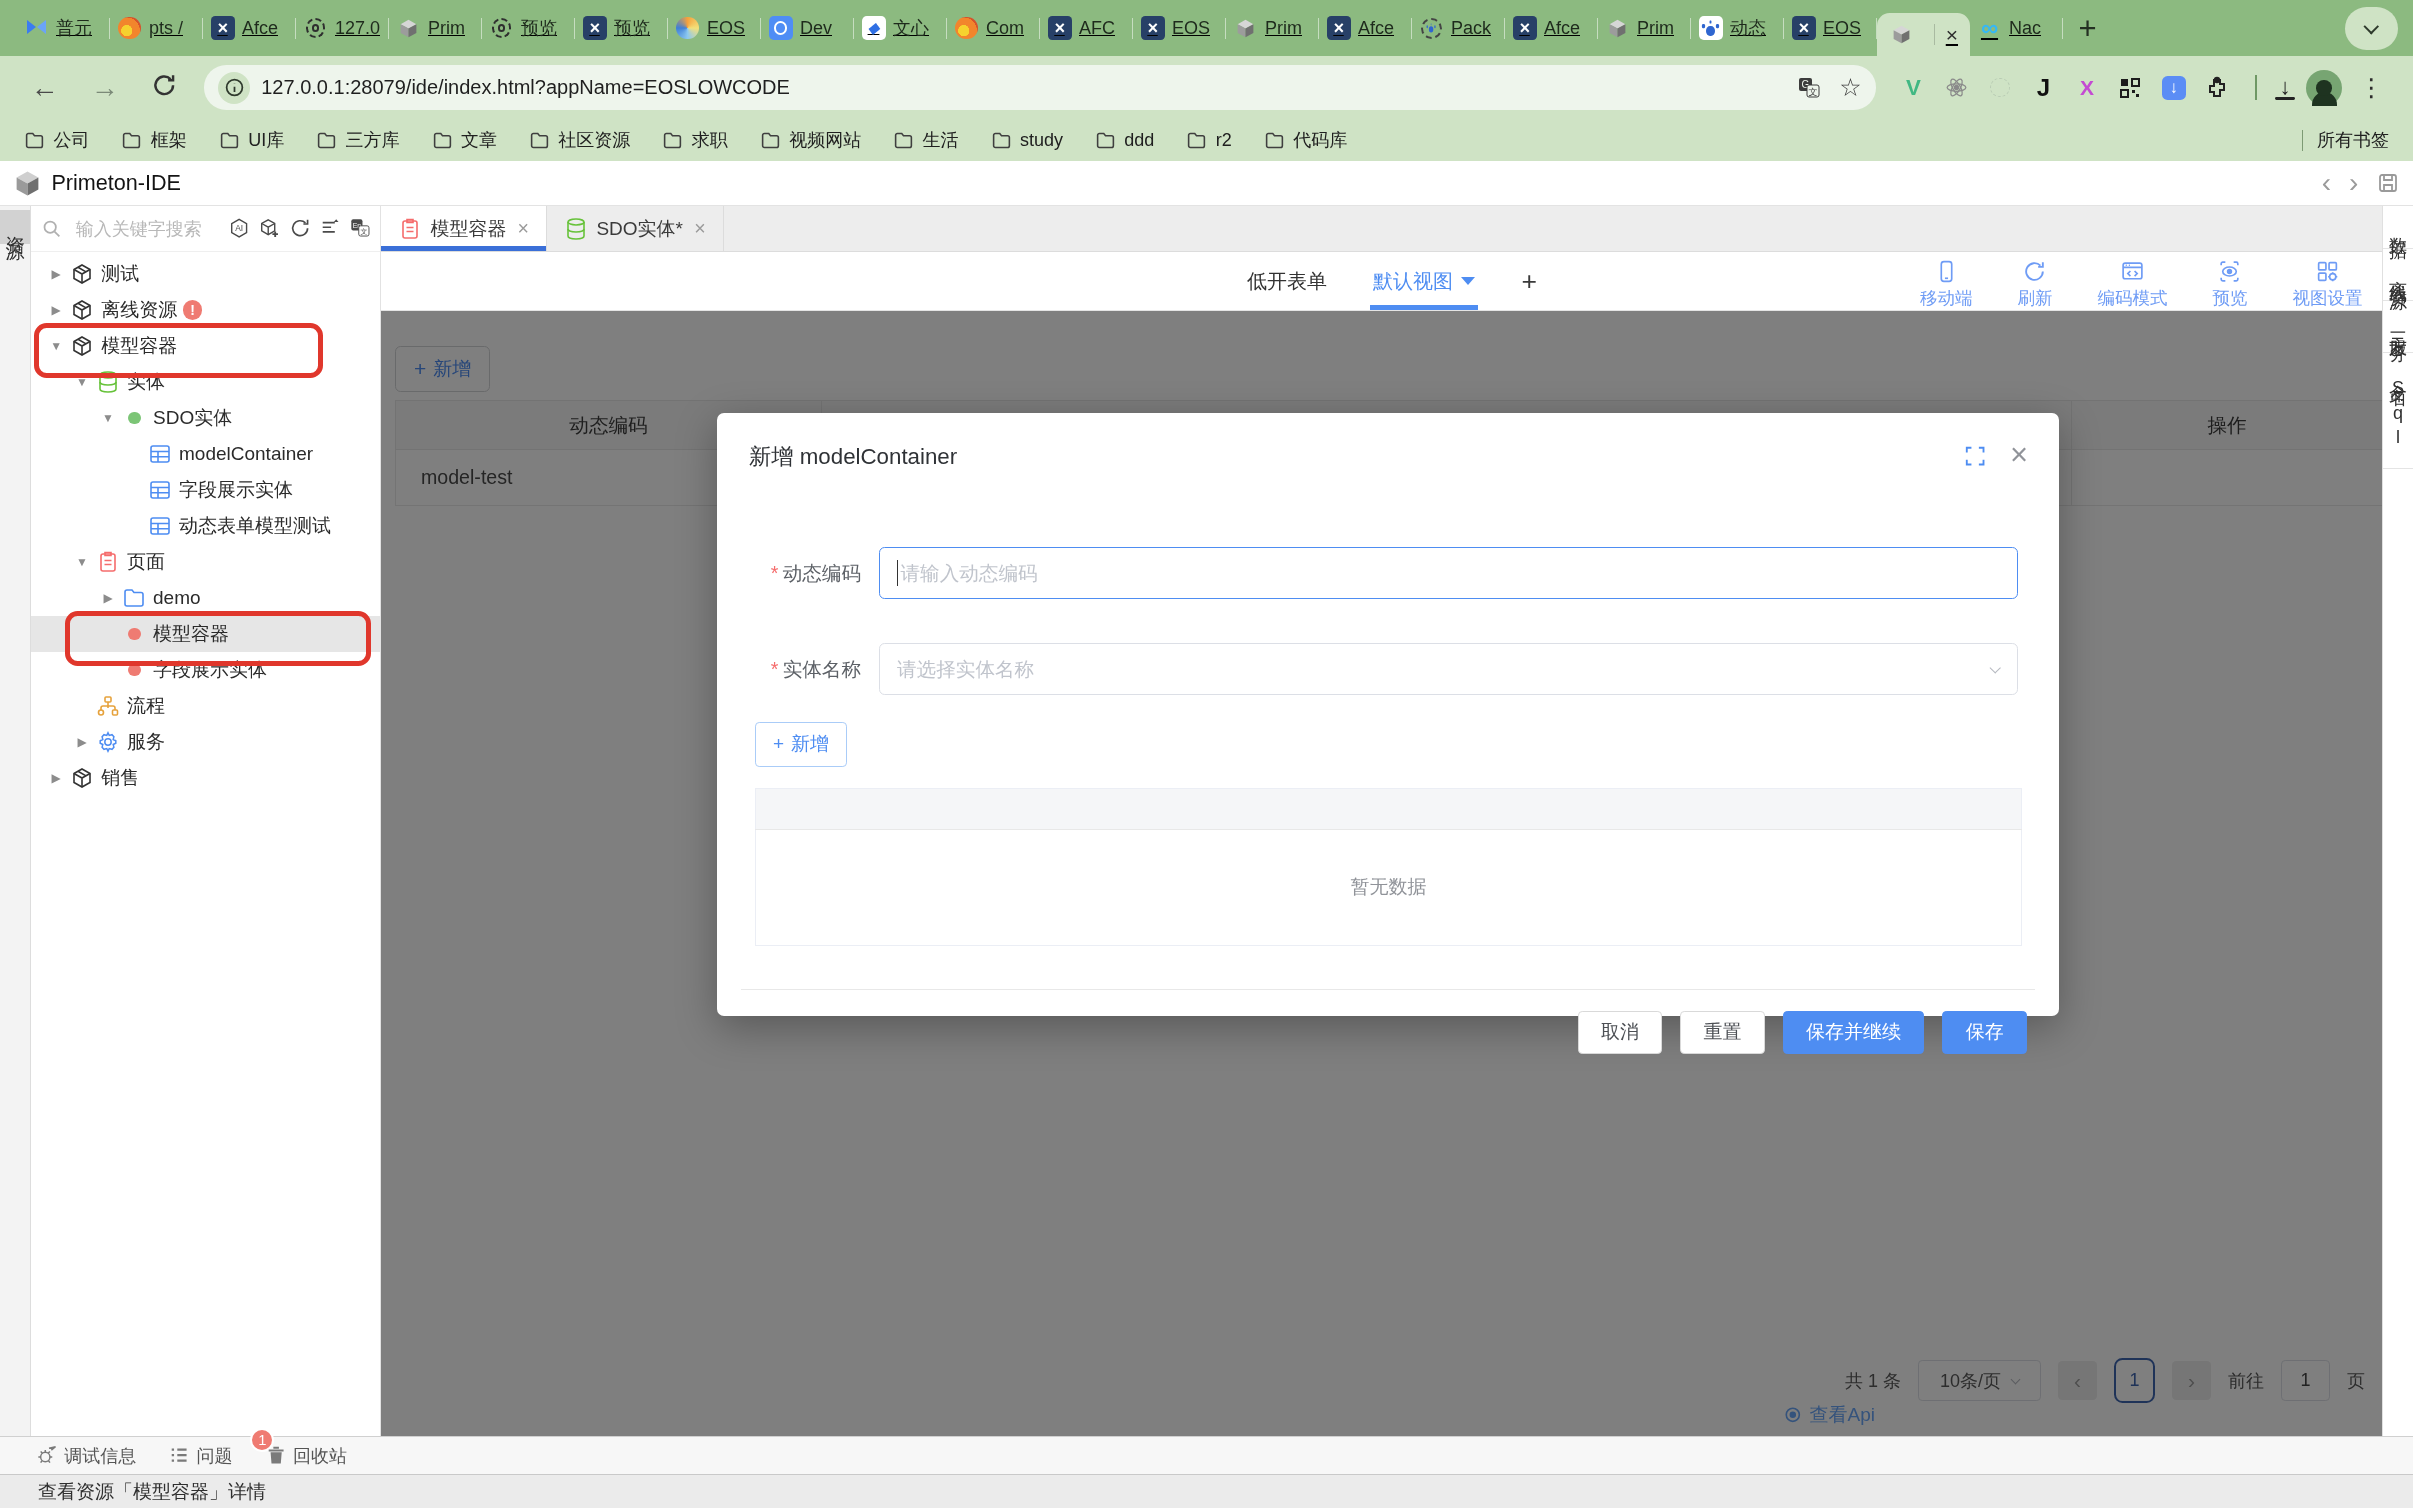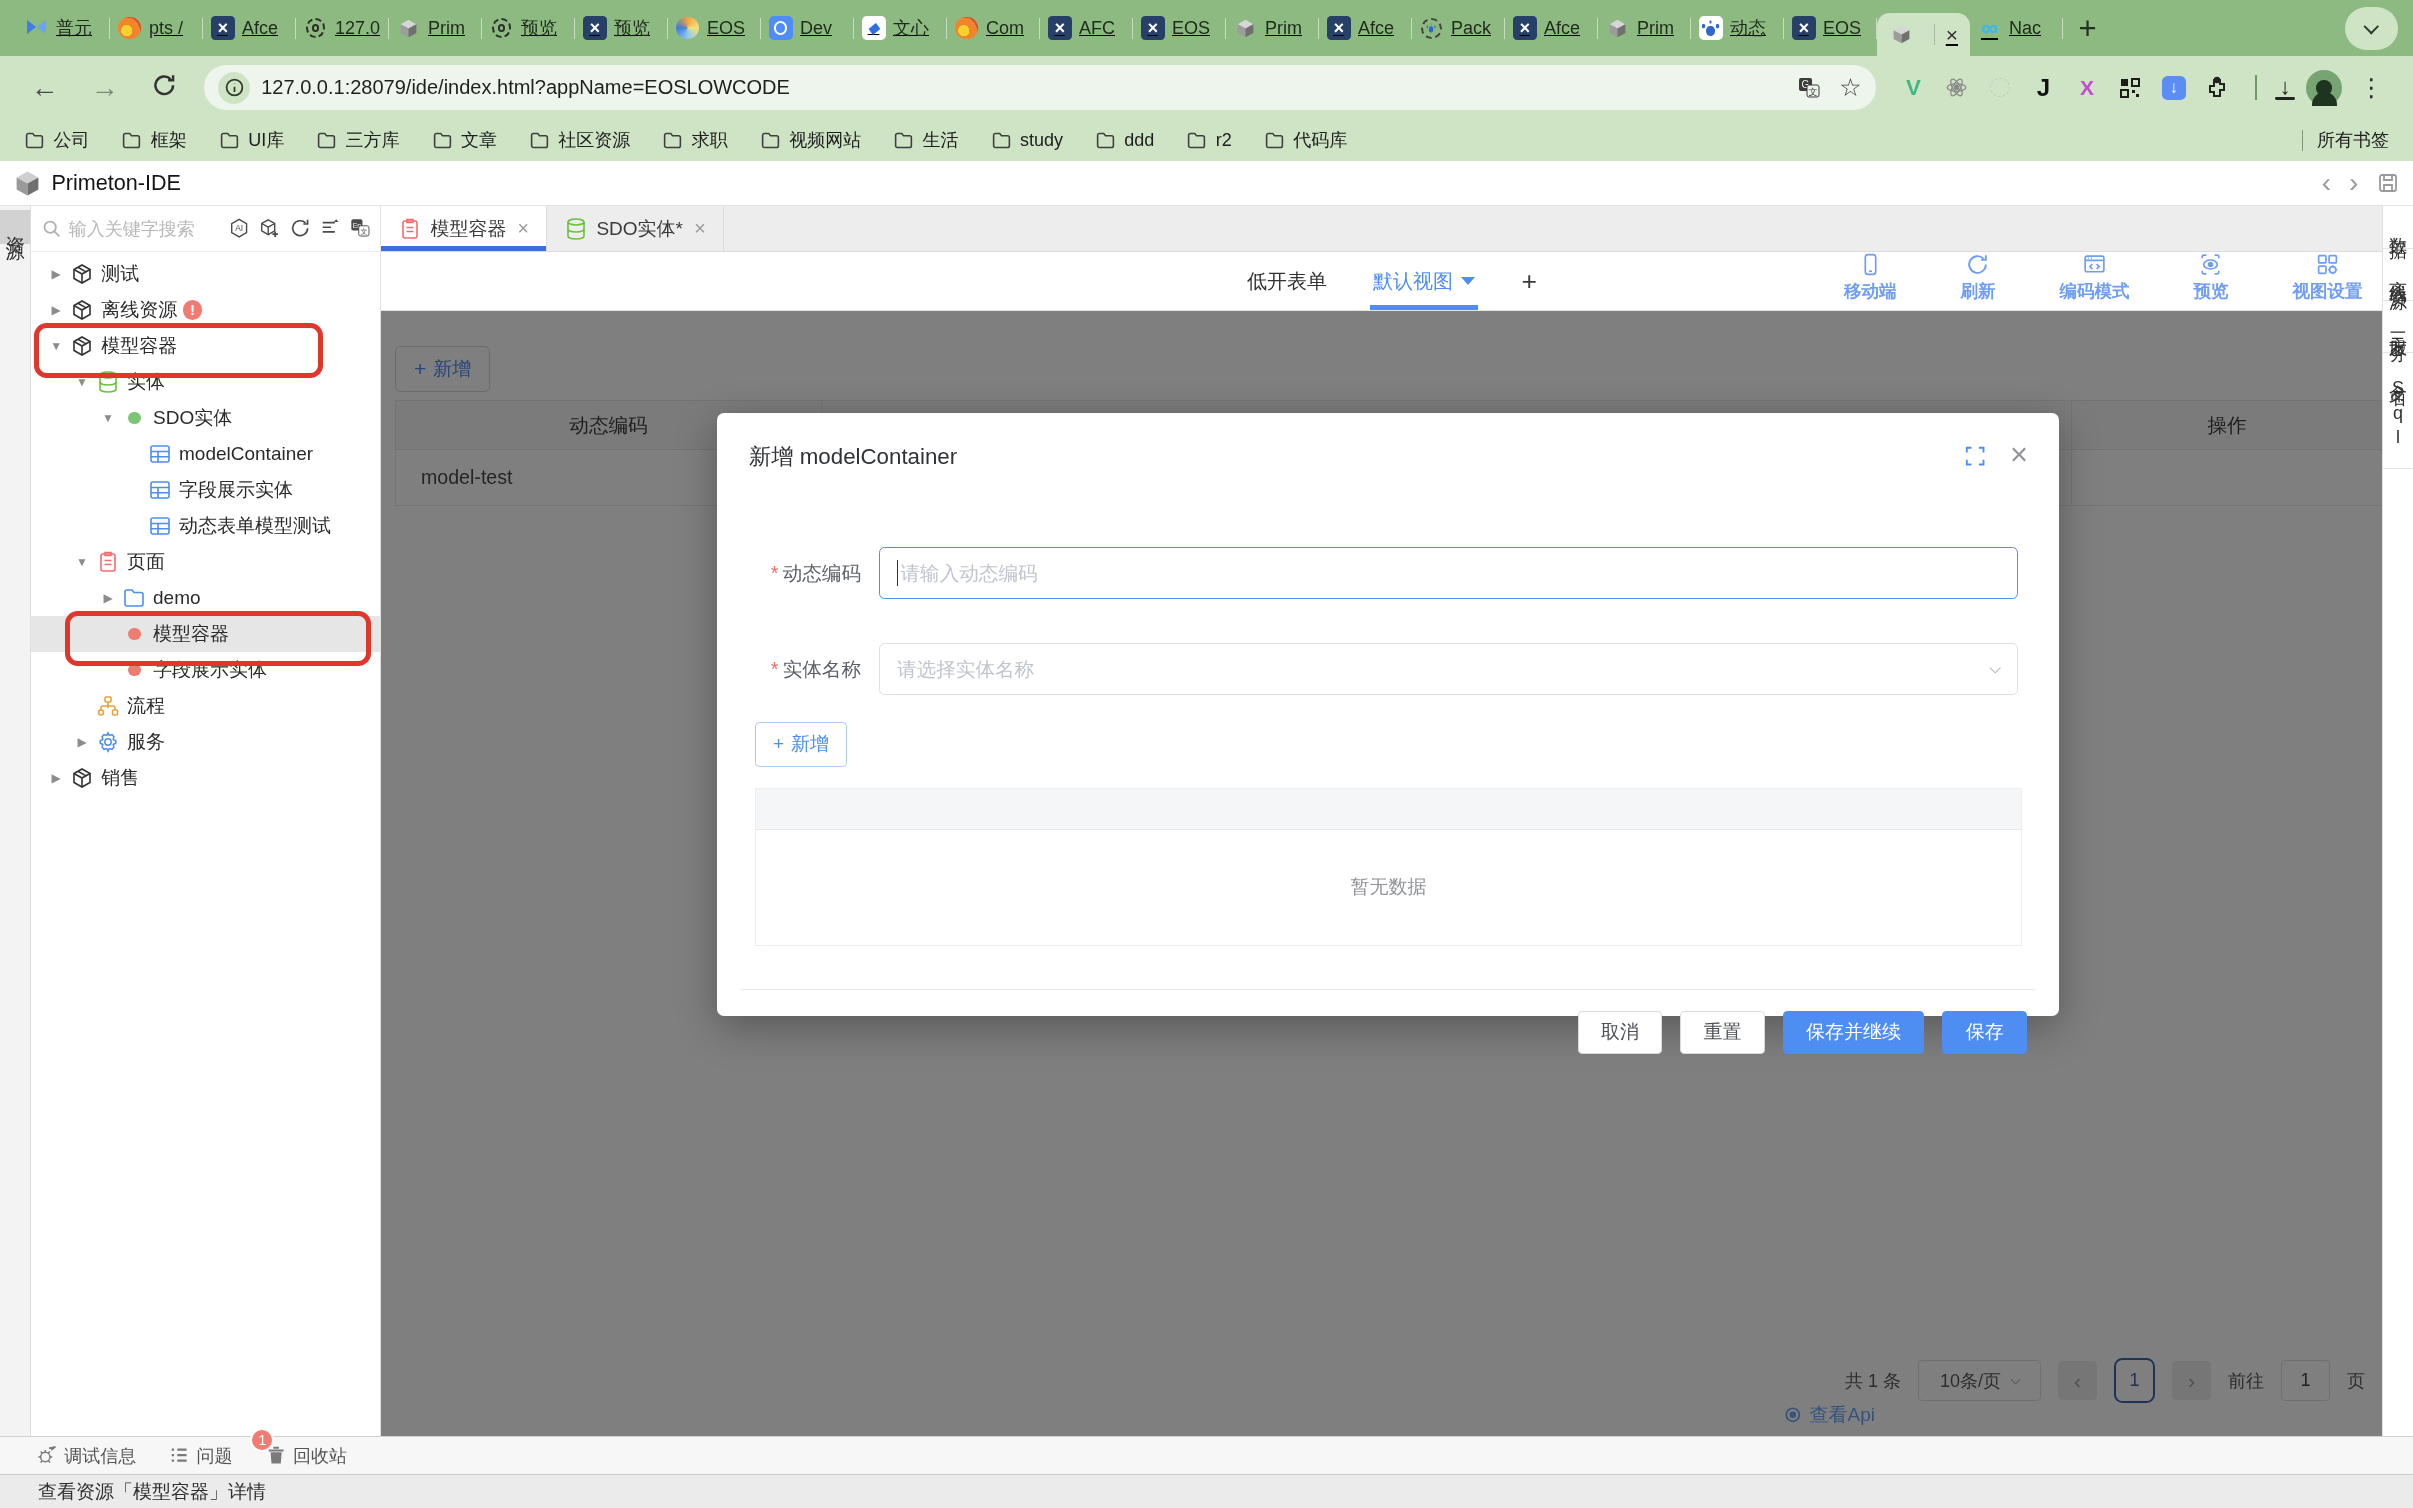--- a/index.html
+++ b/index.html
@@ -83,21 +83,21 @@
   .idebar-right .nvch{font-size:28px;line-height:1;}
   .idebar-right svg{width:24px;height:24px;}
 
   .workspace{position:absolute;top:45px;left:0;right:0;bottom:72px;overflow:hidden;}
   .leftrail{position:absolute;left:0;top:0;bottom:0;width:31px;background:#f3f3f3;border-right:0.7px solid #ddd;}
   .railtab{margin-top:4.2px;width:100%;padding:11.2px 0;background:#d2d2d2;display:flex;justify-content:center;}
   .vtext{writing-mode:vertical-rl;text-orientation:upright;font-size:19px;color:#2f2f2f;letter-spacing:5.6px;}
 
   .leftpanel{position:absolute;left:31px;top:0;bottom:0;width:350px;border-right:0.7px solid #e2e2e2;background:#fff;overflow:hidden;}
   .searchrow{height:46px;display:flex;align-items:center;padding:0 8.4px 0 9.8px;border-bottom:0.7px solid #efefef;gap:7px;}
-  .searchbox{display:flex;align-items:center;gap:7px;flex:1;min-width:0;color:#b8b8b8;font-size:18px;}
+  .searchbox{display:flex;align-items:center;gap:14px;flex:1;min-width:0;color:#b8b8b8;font-size:18px;}
   .searchbox svg{width:21px;height:21px;flex:none;}
   .srch-ic{display:flex;align-items:center;gap:8px;}
   .srch-ic .si{width:22.3px;height:22.3px;display:inline-flex;}
   .srch-ic svg{width:100%;height:100%;}
 
   .tree{padding-top:4.2px;}
   .trow{position:relative;height:36px;display:flex;align-items:center;font-size:19px;color:#2b2b2b;}
   .trow.selected{background:#e6e6e6;}
   .caret{width:28px;flex:none;font-size:12px;color:#8c8c8c;text-align:center;}
   .ticon{width:31px;height:25px;flex:none;display:inline-flex;align-items:center;justify-content:flex-start;}
@@ -119,21 +119,21 @@
   .eticon svg{width:100%;height:100%;}
   .etx{color:#9a9a9a;font-size:19.6px;margin-left:2.8px;}
 
   .viewbar{height:59px;background:#fff;border-bottom:0.7px solid #e4e4e4;position:relative;}
   .vb-center{position:absolute;left:866px;top:0;height:100%;display:flex;align-items:center;gap:46px;}
   .vb-form{font-size:20px;color:#333;}
   .vb-view{position:relative;height:100%;display:flex;align-items:center;gap:8.4px;color:var(--blue);font-size:20px;}
   .vb-view::after{content:"";position:absolute;left:-2.8px;right:-2.8px;bottom:0;height:4.9px;background:var(--blue);}
   .vb-caret{width:0;height:0;border-left:7px solid transparent;border-right:7px solid transparent;border-top:8.4px solid var(--blue);}
   .vb-plus{font-size:26.5px;color:#3a3a3a;}
-  .vb-right{position:absolute;right:19.6px;top:0;height:100%;display:flex;align-items:flex-start;gap:64px;font-weight:bold;}
+  .vb-right{position:absolute;right:19.6px;top:0;height:100%;display:flex;align-items:flex-end;gap:45px;}
   .va{display:flex;flex-direction:column;align-items:center;gap:2.1px;color:#6f9cf5;font-size:17.5px;}
   .vicon{width:25px;height:25px;display:inline-flex;}
   .vicon svg{width:100%;height:100%;}
 
   .content{position:relative;flex:1;background:#fff;overflow:hidden;}
   .addbtn{position:absolute;left:14px;top:35px;height:46px;padding:0 18px;border:0.7px solid #d3d4d6;border-radius:5.6px;
     background:#fff;color:var(--blue);font-size:19px;display:flex;align-items:center;gap:7px;}
   .addbtn .plus{font-size:21px;}
   .ctable{position:absolute;left:14px;top:89px;width:1987px;border-collapse:collapse;table-layout:fixed;}
   .ctable th{height:49px;background:#f7f7f7;border:0.7px solid #e6e6e6;font-weight:400;font-size:19.6px;color:#3c3c3c;}

